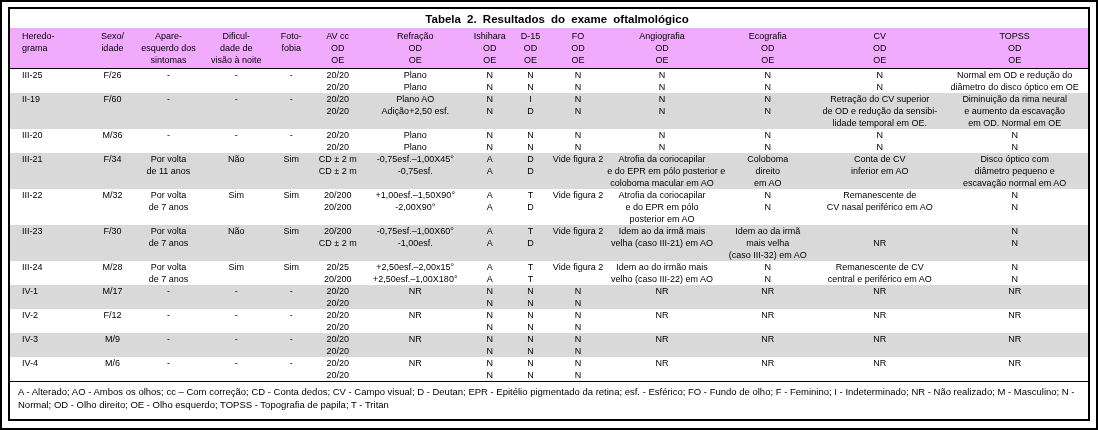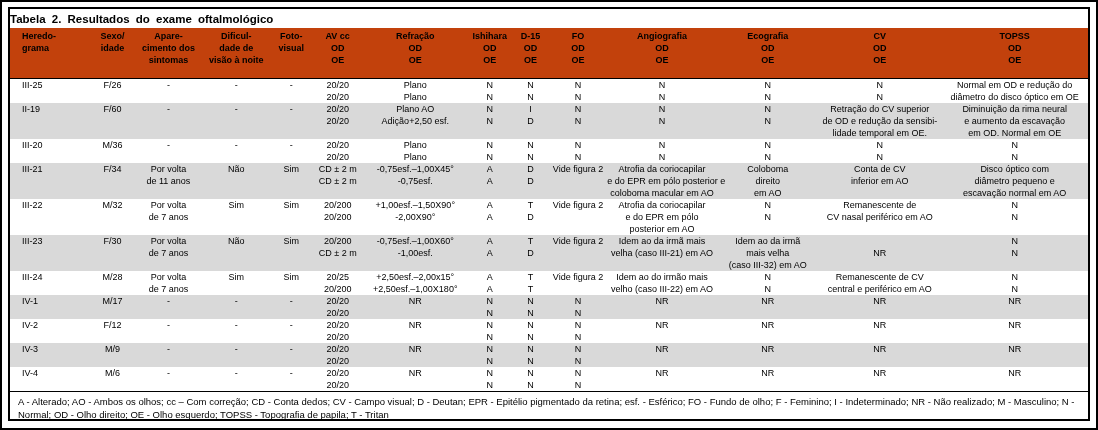--- a/index.html
+++ b/index.html
@@ -9,30 +9,30 @@
   }
   .outer-frame {
     position: absolute; inset: 0; box-sizing: border-box;
     border: 2px solid #000; padding: 5px 6px 7px 6px; background: #fff;
   }
   .table-frame {
     box-sizing: border-box; border: 2px solid #000; background: #fff;
     height: 100%; overflow: hidden;
   }
   .title {
-    text-align: left; font-weight: bold; font-size: 11.5px;
-    word-spacing: 3px; padding: 4px 0 3px 0;
+    text-align: center; font-weight: bold; font-size: 11.5px;
+    word-spacing: 3px; padding: 4px 0 3px 16px;
   }
   table {
     width: 100%; border-collapse: collapse; table-layout: fixed;
     font-size: 9px;
   }
   thead th {
-    background: #c2410c; font-weight: bold; vertical-align: top;
-    padding: 2px 0 12px 0; border-bottom: 1px solid #000; text-align: center;
+    background: #f0abfc; font-weight: normal; vertical-align: top;
+    padding: 2px 0 2px 0; border-bottom: 1px solid #000; text-align: center;
   }
   td { vertical-align: top; text-align: center; padding: 0; }
   .c-left, th.c-left { text-align: left; padding-left: 12px; }
   tr.shade td { background: #d9d9d9; }
   .line { line-height: 12px; min-height: 12px; white-space: nowrap; }
   .legend {
     border-top: 1px solid #000; font-size: 9.5px; line-height: 13px;
     padding: 3px 8px 3px 8px; text-align: left;
   }
 </style>
@@ -64,31 +64,31 @@
             <th class="c-left">
               <div class="line">Heredo-</div>
               <div class="line">grama</div>
             </th>
             <th>
               <div class="line">Sexo/</div>
               <div class="line">idade</div>
             </th>
             <th>
               <div class="line">Apare-</div>
-              <div class="line">cimento dos</div>
+              <div class="line">esquerdo dos</div>
               <div class="line">sintomas</div>
             </th>
             <th>
               <div class="line">Dificul-</div>
               <div class="line">dade de</div>
               <div class="line">visão à noite</div>
             </th>
             <th>
               <div class="line">Foto-</div>
-              <div class="line">visual</div>
+              <div class="line">fobia</div>
             </th>
             <th>
               <div class="line">AV cc</div>
               <div class="line">OD</div>
               <div class="line">OE</div>
             </th>
             <th>
               <div class="line">Refração</div>
               <div class="line">OD</div>
               <div class="line">OE</div>

